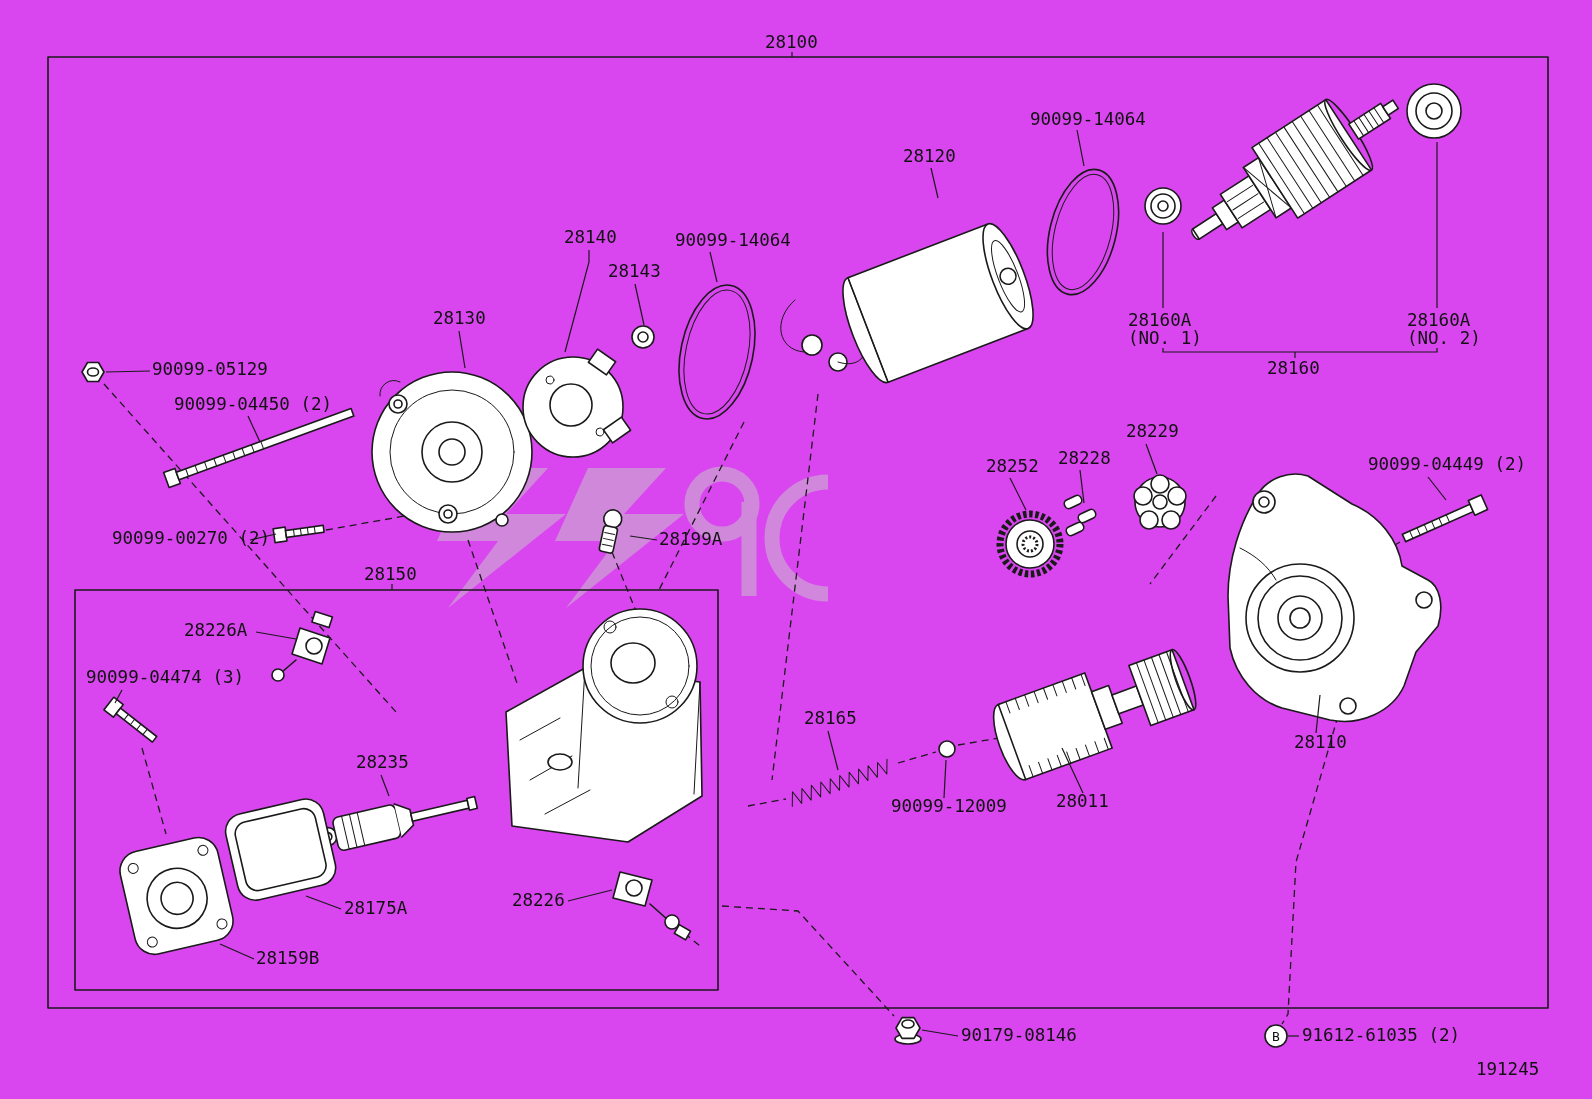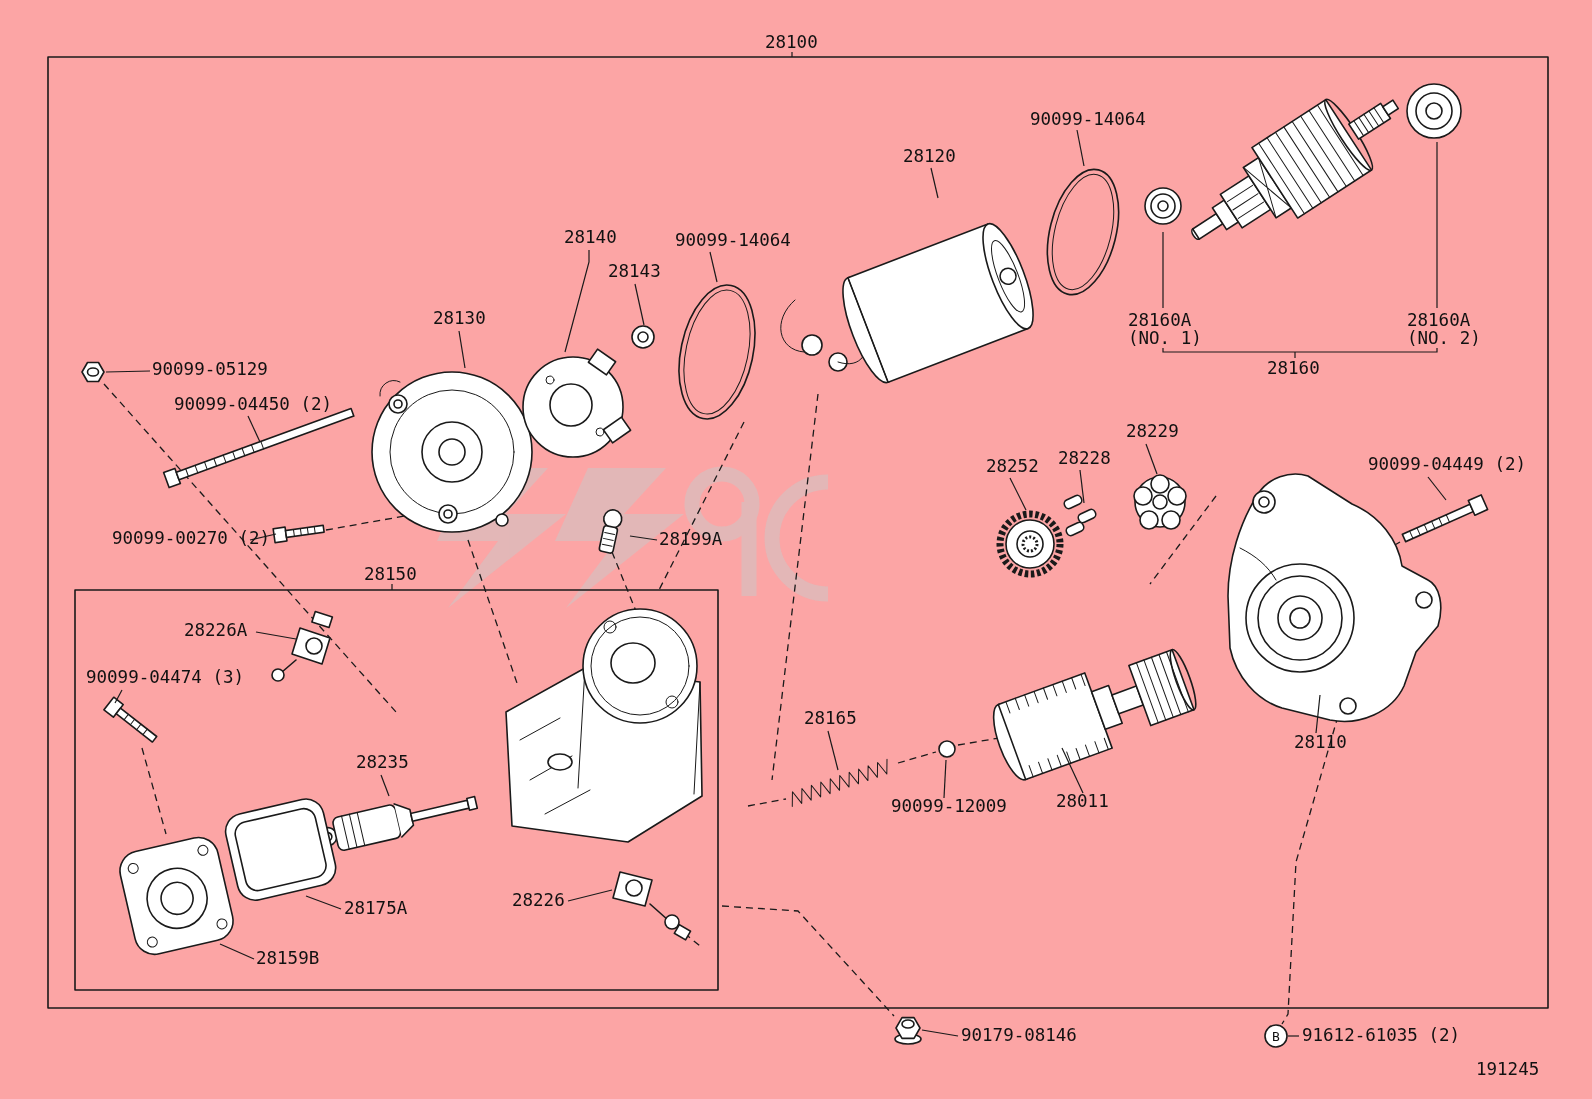--- a/index.html
+++ b/index.html
@@ -1,16 +1,16 @@
 <!DOCTYPE html>
 <html><head>
 <meta charset="utf-8">
 <style>
   html,body{margin:0;padding:0;background:#fff;}
-  .stage{position:relative;width:1592px;height:1099px;background:#fca5a5;overflow:hidden;
+  .stage{position:relative;width:1592px;height:1099px;background:#d946ef;overflow:hidden;
          font-family:"DejaVu Sans Mono", monospace;}
   svg{position:absolute;left:0;top:0;}
   .ln{stroke:#1a1a1a;stroke-width:1.6;fill:none;stroke-linejoin:round;stroke-linecap:round;}
   .fw{fill:#ffffff;}
   .thin{stroke-width:1;}
   .lead{stroke:#1a1a1a;stroke-width:1.2;fill:none;}
   .dash{stroke:#1a1a1a;stroke-width:1.3;fill:none;stroke-dasharray:7 5;}
   .teeth{stroke:#1a1a1a;stroke-width:7;fill:none;stroke-dasharray:3.5 2.6;}
   .spl{stroke:#1a1a1a;stroke-width:3;fill:none;stroke-dasharray:2 2;}
   text{font-family:"DejaVu Sans Mono", monospace;font-size:17.5px;fill:#111;}

